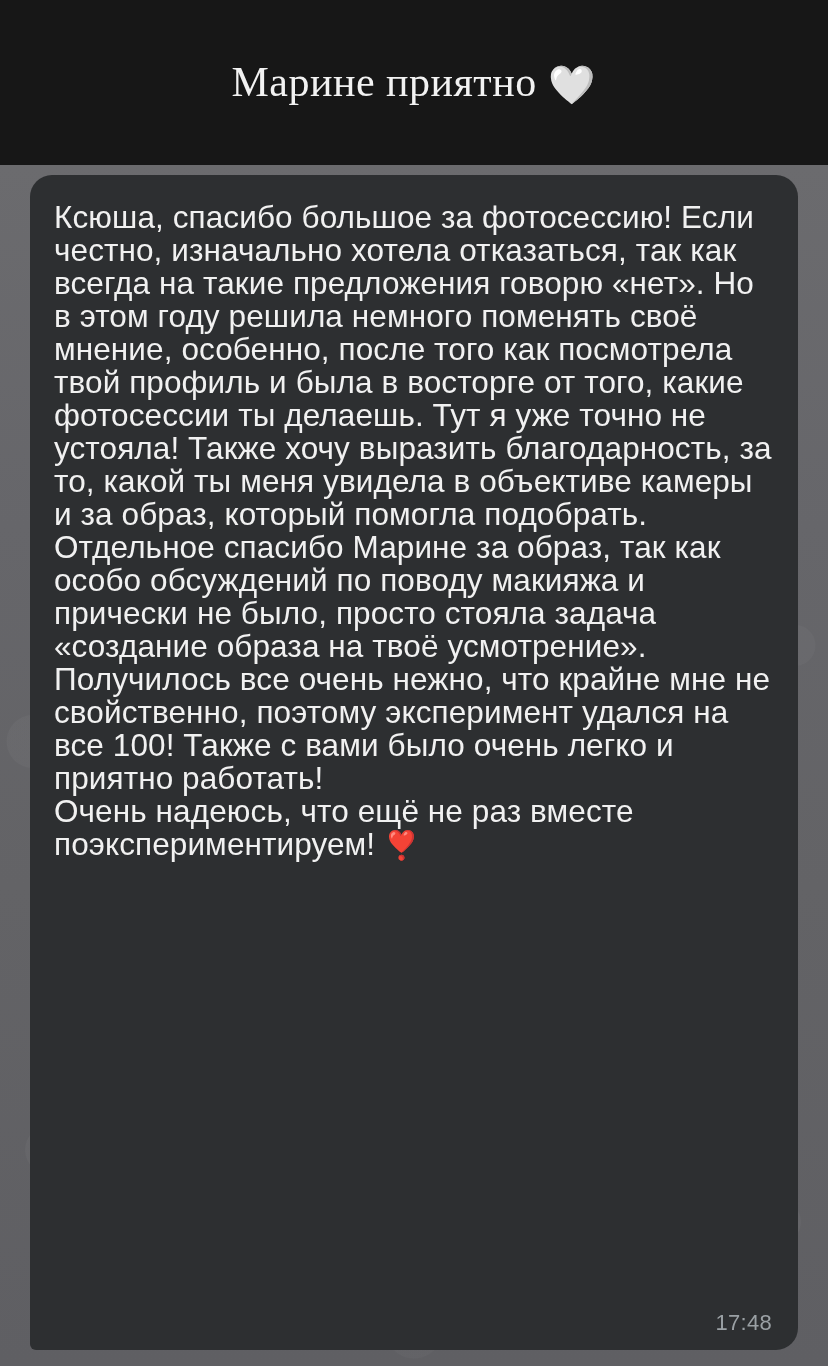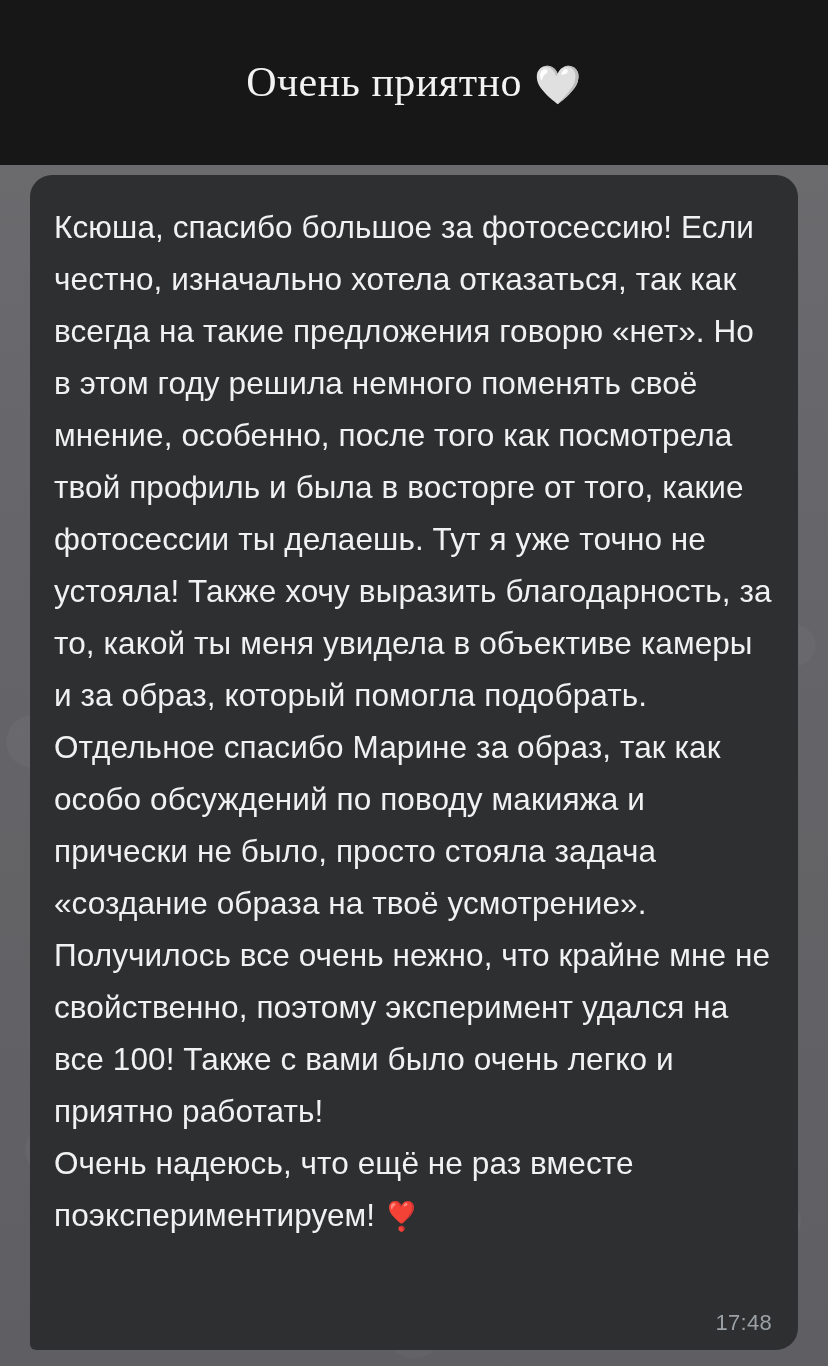--- a/index.html
+++ b/index.html
@@ -71,21 +71,21 @@
     width: 768px;
     min-height: 1175px;
     background: #2d2f31;
     border-radius: 22px 22px 22px 6px;
     box-sizing: border-box;
     padding: 26px 24px 18px 24px;
   }
   .bubble-text {
     color: #f1f1f1;
     font-size: 31.5px;
-    line-height: 52px;
+    line-height: 33px;
     white-space: pre-wrap;
     word-wrap: break-word;
     letter-spacing: 0.1px;
   }
   .bubble-text .emoji {
     font-family: "DejaVu Sans", sans-serif;
     font-size: 28px;
   }
   .bubble-meta {
     position: absolute;
@@ -101,21 +101,21 @@
     letter-spacing: 0.3px;
   }
 </style>
 </head>
 <body>
 
 <div id="screen">
 
   <div class="header-band">
     <div class="header-title">
-      <span>Очень приятно</span><span class="emoji">🤍</span>
+      <span>Марине приятно</span><span class="emoji">🤍</span>
     </div>
   </div>
 
   <div class="chat-area">
 
     <div class="bubble">
       <div class="bubble-text"><span>Ксюша, спасибо большое за фотосессию! Если честно, изначально хотела отказаться, так как всегда на такие предложения говорю «нет». Но в этом году решила немного поменять своё мнение, особенно, после того как посмотрела твой профиль и была в восторге от того, какие фотосессии ты делаешь. Тут я уже точно не устояла! Также хочу выразить благодарность, за то, какой ты меня увидела в объективе камеры и за образ, который помогла подобрать. Отдельное спасибо Марине за образ, так как особо обсуждений по поводу макияжа и прически не было, просто стояла задача «создание образа на твоё усмотрение».
 Получилось все очень нежно, что крайне мне не свойственно, поэтому эксперимент удался на все 100! Также с вами было очень легко и приятно работать!
 Очень надеюсь, что ещё не раз вместе поэкспериментируем! </span><span class="emoji">❣️</span></div>
       <div class="bubble-meta">

